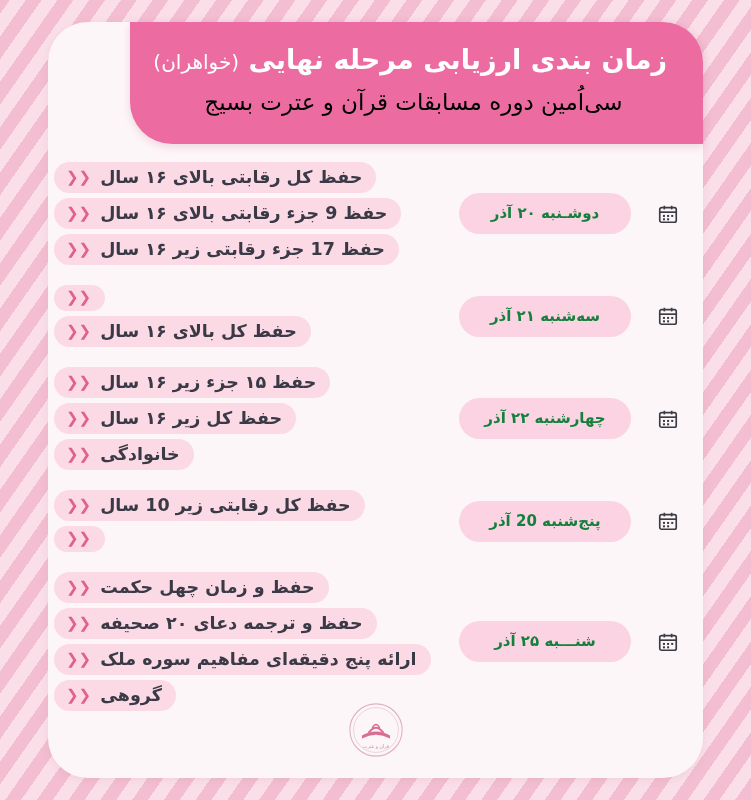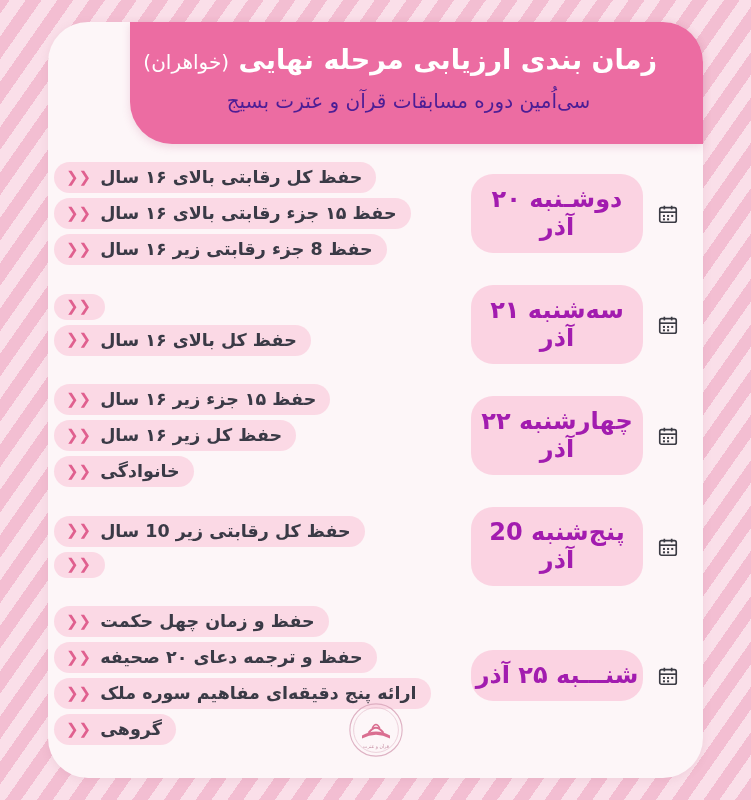--- a/index.html
+++ b/index.html
@@ -47,40 +47,40 @@
     position: absolute;
     left: 82px;
     top: 0px;
     width: 573px;
     height: 122px;
     background: #ec6ca2;
     border-bottom-left-radius: 42px;
     border-top-right-radius: 40px;
     box-shadow: 0 3px 8px rgba(180, 70, 120, 0.18);
     box-sizing: border-box;
-    padding: 18px 46px 0 30px;
+    padding: 18px 36px 0 30px;
     text-align: center;
     color: #ffffff;
   }
   .header-title {
     font-size: 27px;
     font-weight: bold;
     line-height: 1.5;
     letter-spacing: 0px;
     white-space: nowrap;
   }
   .header-title .sub-paren {
     font-size: 20px;
     font-weight: normal;
   }
   .header-sub {
     margin-top: 8px;
-    font-size: 20px;
+    font-size: 23px;
     font-weight: normal;
-    color: #4c1d95;
+    color: #000000;
     white-space: nowrap;
   }
 
   
   .schedule {
     position: absolute;
     left: 0;
     top: 140px;
     width: 655px;
   }
@@ -98,26 +98,26 @@
     flex: 0 0 34px;
     display: flex;
     align-items: center;
     justify-content: center;
     color: #3b3b44;
   }
   .date-pill {
     flex: 0 0 auto;
     width: 172px;
     margin-left: 14px;
-    margin-right: 8px;
+    margin-right: 20px;
     background: #fbd3e2;
-    color: #a21caf;
+    color: #15803d;
     border-radius: 22px;
     text-align: center;
-    font-size: 24px;
+    font-size: 15px;
     font-weight: bold;
     padding: 11px 0 12px 0;
     box-sizing: border-box;
     letter-spacing: 0.5px;
   }
   .items {
     flex: 1 1 auto;
     display: flex;
     flex-direction: column;
     align-items: flex-end;
@@ -193,25 +193,25 @@
           </svg>
         </span>
         <div class="date-pill">دوشـنبه ۲۰ آذر</div>
         <div class="items">
           <div class="item-pill">
             <span class="chev">❮❮</span>
             <span>حفظ کل رقابتی بالای ۱۶ سال</span>
           </div>
           <div class="item-pill">
             <span class="chev">❮❮</span>
-            <span>حفظ ۱۵ جزء رقابتی بالای ۱۶ سال</span>
-          </div>
-          <div class="item-pill">
-            <span class="chev">❮❮</span>
-            <span>حفظ 8 جزء رقابتی زیر ۱۶ سال</span>
+            <span>حفظ 9 جزء رقابتی بالای ۱۶ سال</span>
+          </div>
+          <div class="item-pill">
+            <span class="chev">❮❮</span>
+            <span>حفظ 17 جزء رقابتی زیر ۱۶ سال</span>
           </div>
         </div>
       </div>
 
       <div class="group-gap"></div>
 
       <div class="day-row">
         <span class="cal-icon">
           <svg width="22" height="22" viewBox="0 0 24 24" fill="none" stroke="#3b3b44" stroke-width="1.8">
             <rect x="3" y="5" width="18" height="16" rx="2"></rect>

